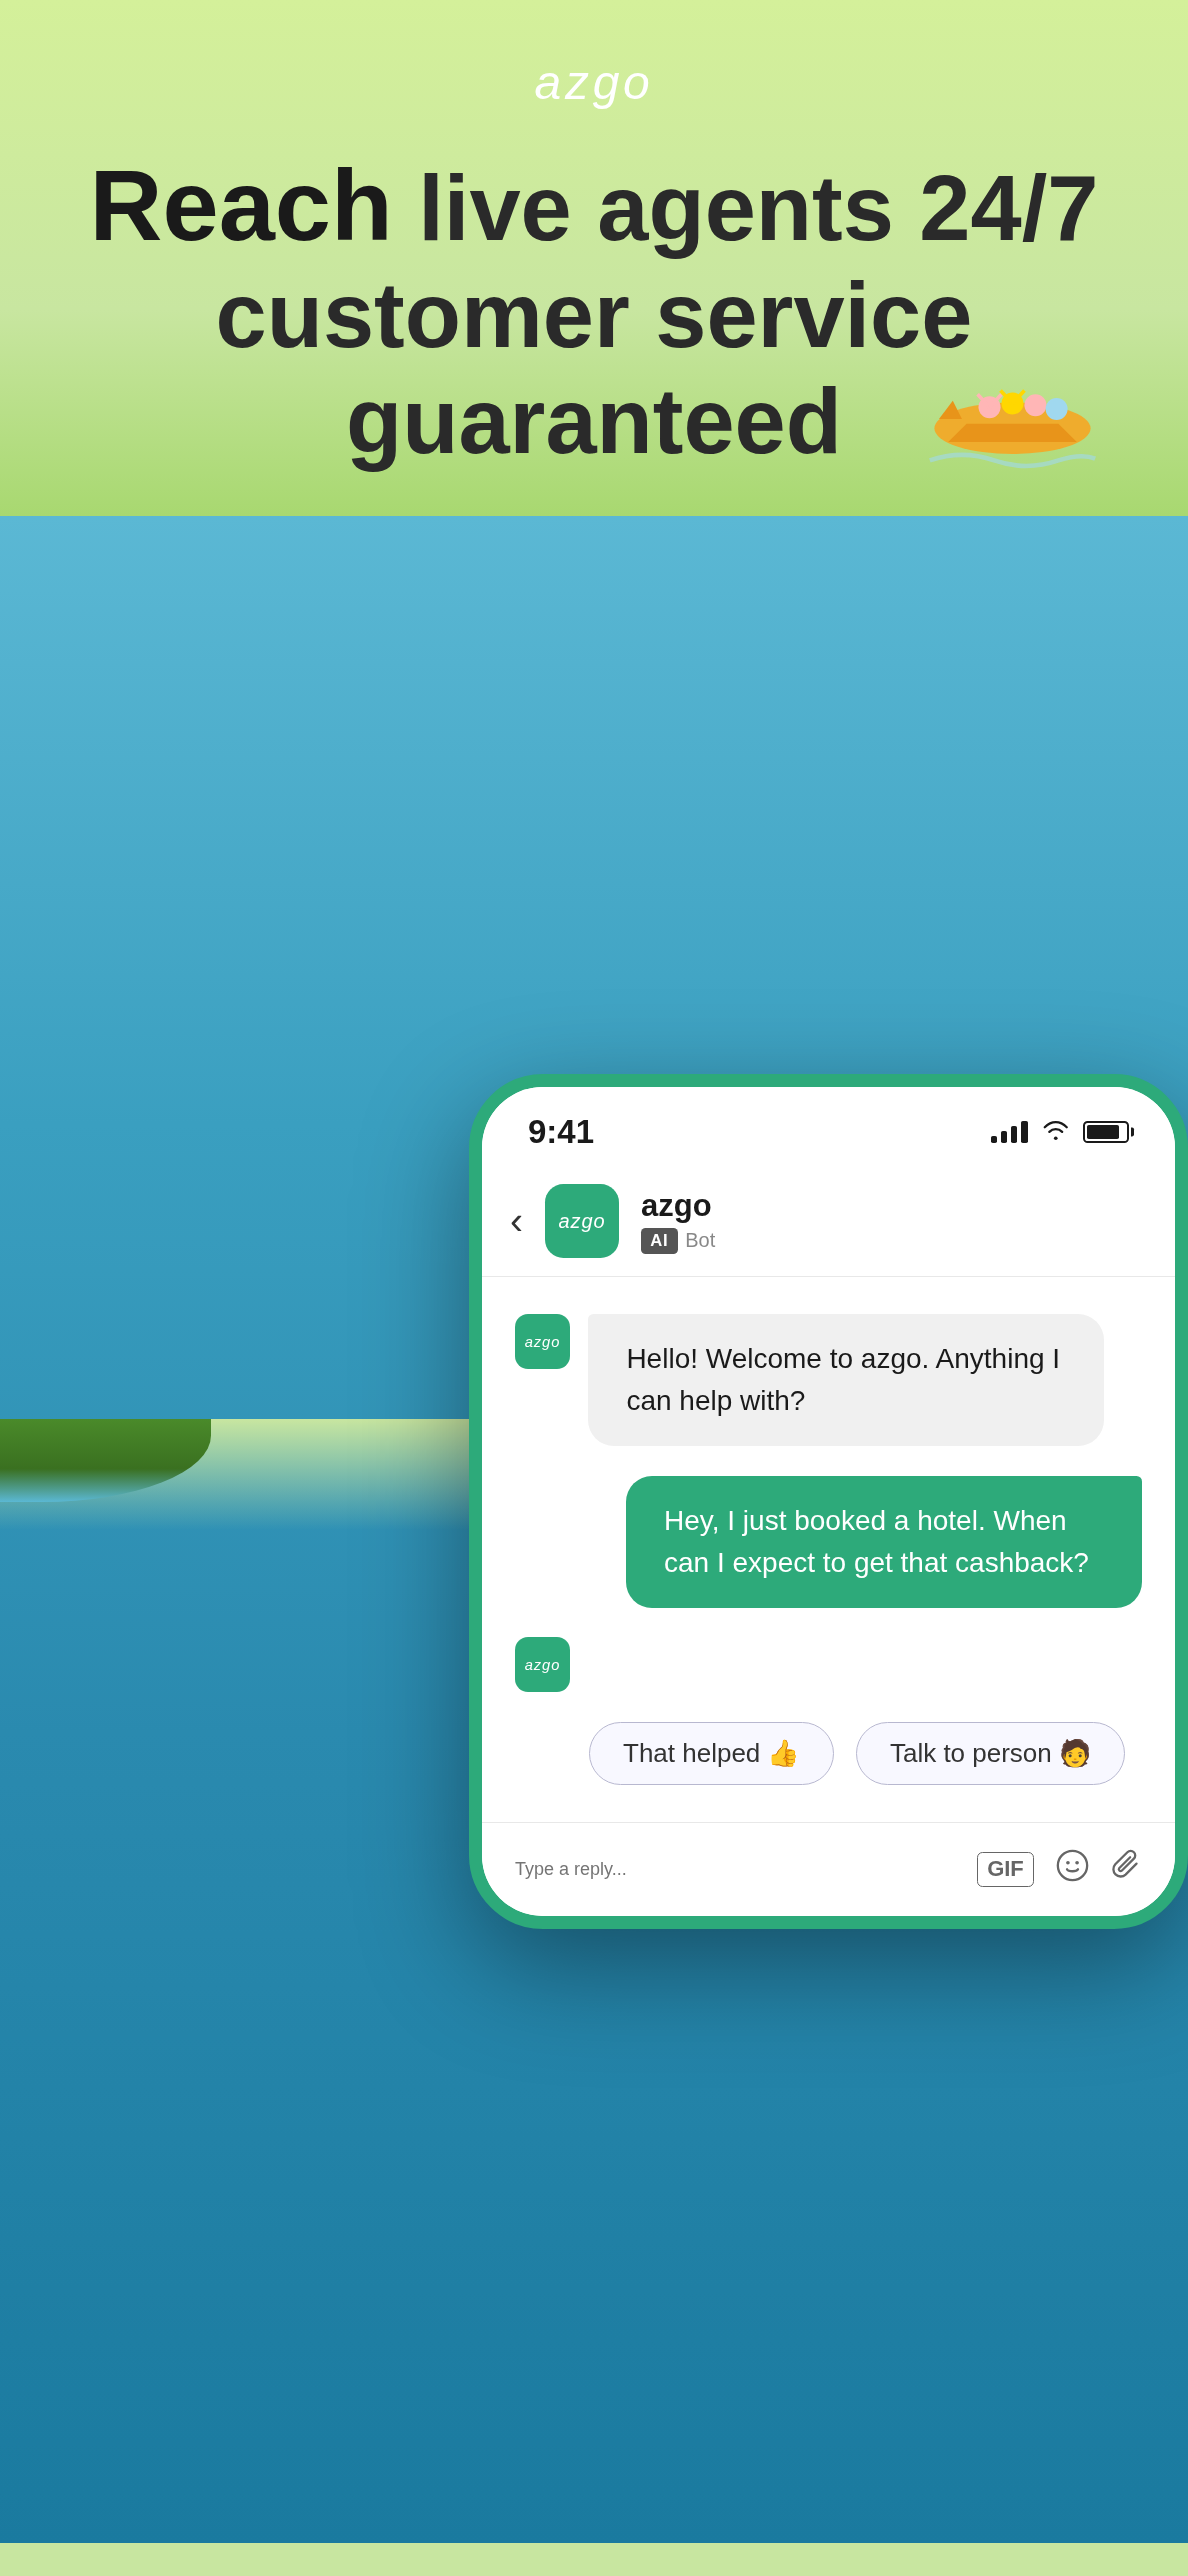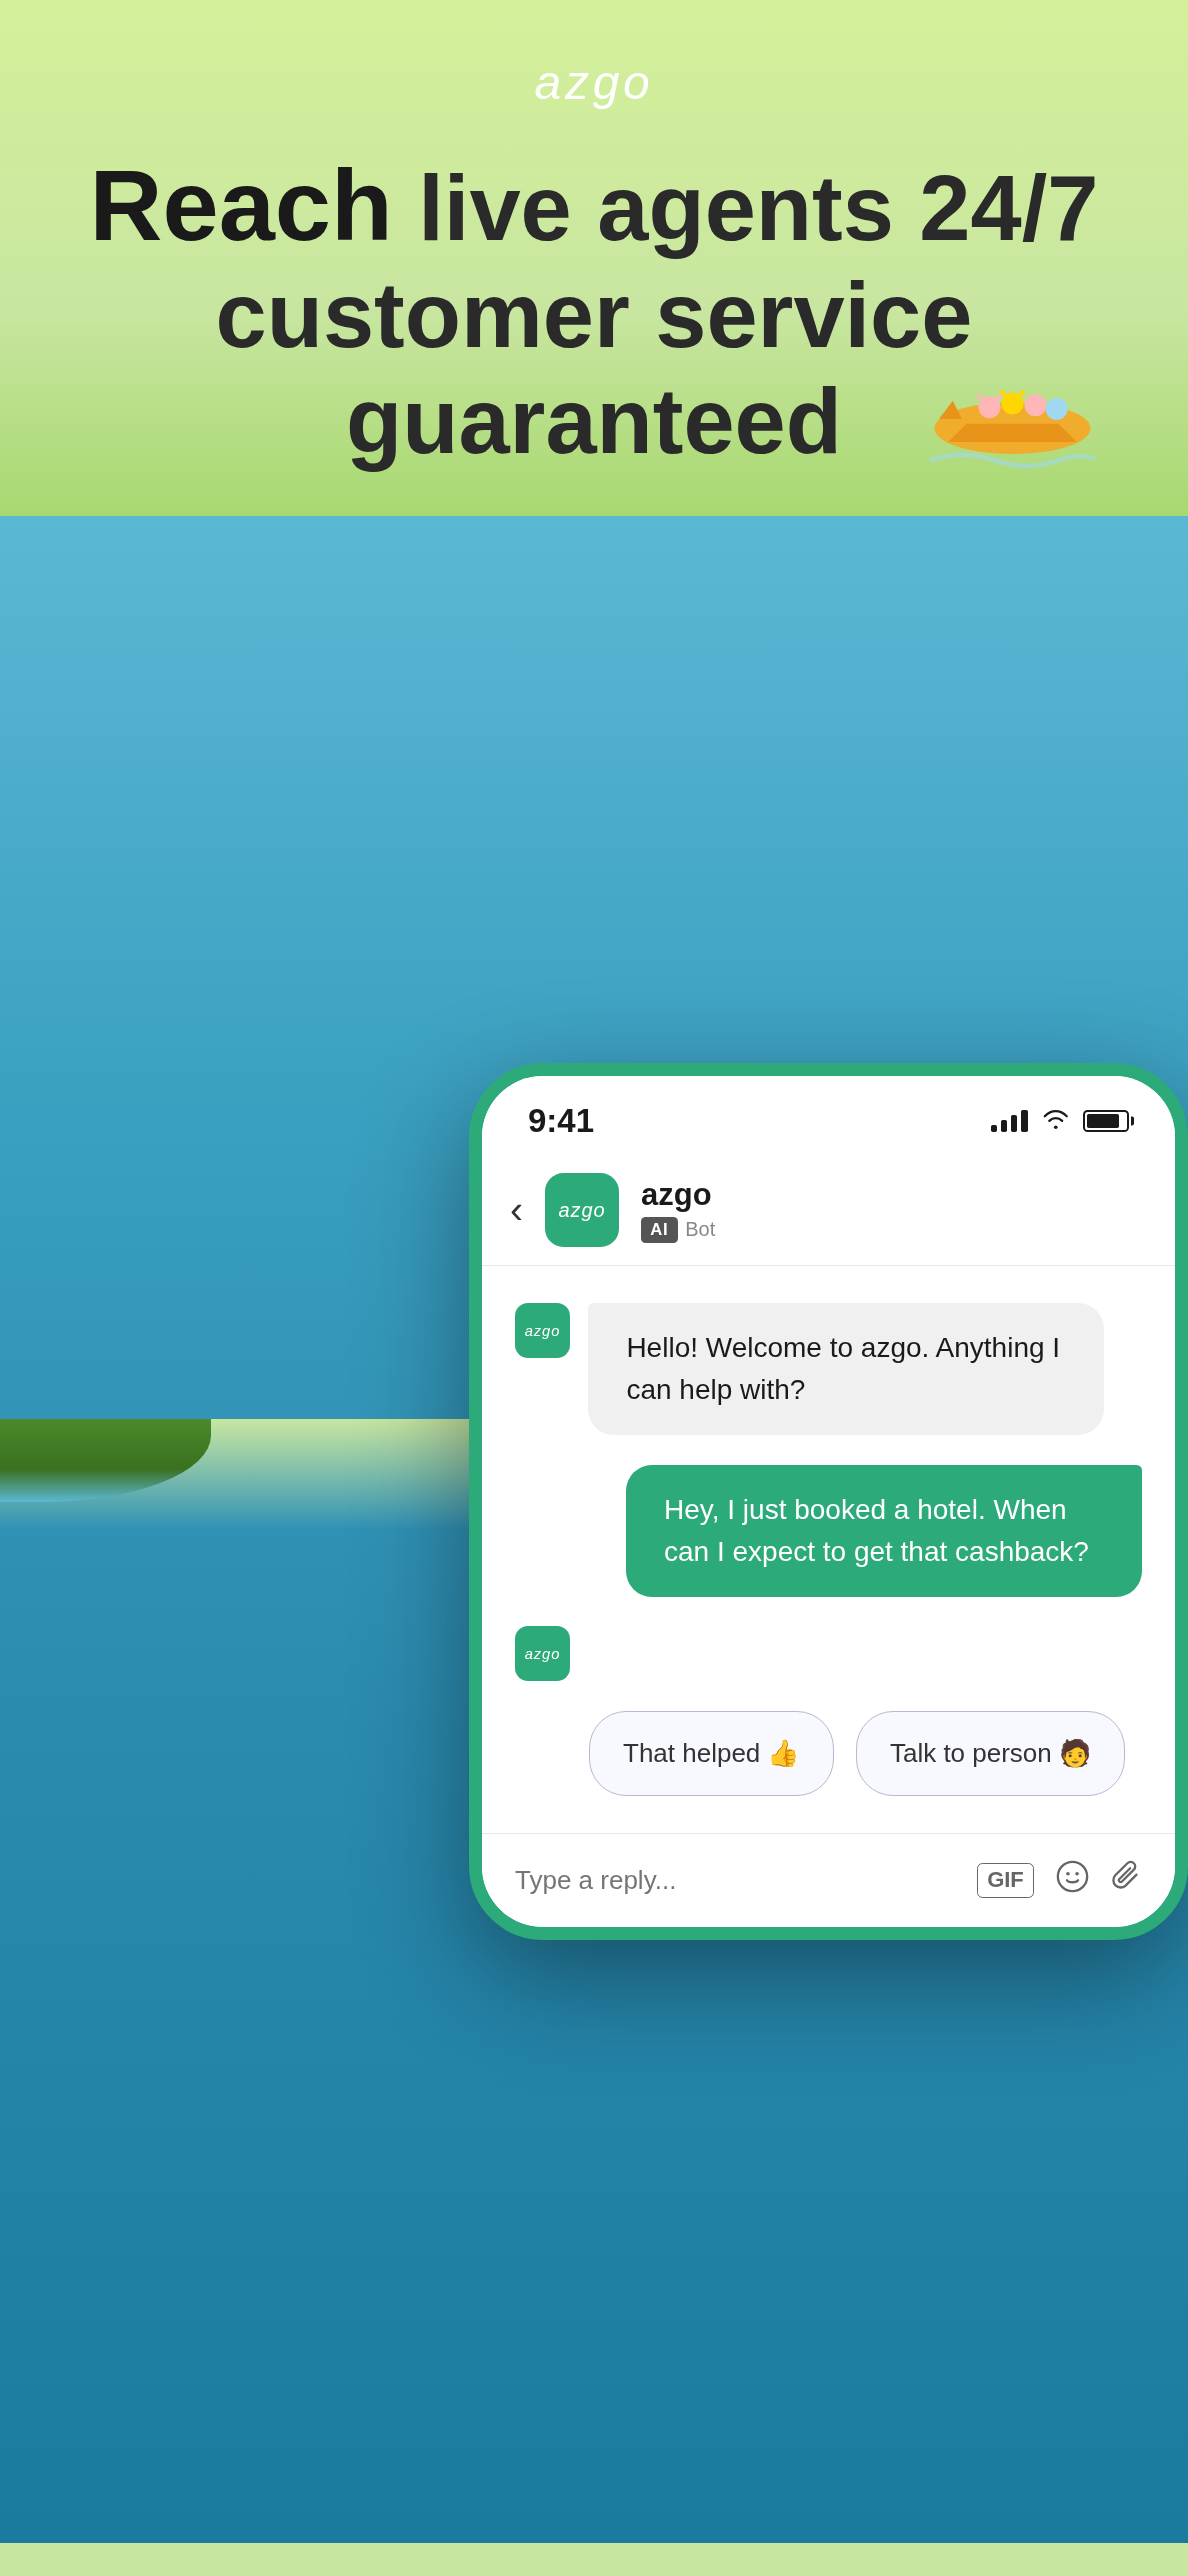--- a/index.html
+++ b/index.html
@@ -326,21 +326,21 @@
 
     
     .action-buttons {
       display: flex;
       gap: 22px;
       flex-wrap: wrap;
       margin-left: 74px;
     }
 
     .action-btn {
-      padding: 26px 33px;
+      padding: 15px 33px;
       border: 1.8px solid #b8b8d0;
       border-radius: 37px;
       background: #f8f8ff;
       font-size: 26px;
       color: #333;
       cursor: pointer;
       display: flex;
       align-items: flex-start;
       gap: 9.2px;
       white-space: nowrap;
@@ -353,21 +353,21 @@
       padding: 26px 33px;
       border-top: 0.9px solid #e8e8e8;
       gap: 18.4px;
       background: white;
     }
 
     .reply-input {
       flex: 1;
       border: none;
       outline: none;
-      font-size: 26px;
+      font-size: 18px;
       color: #999;
       background: transparent;
     }
 
     .reply-actions {
       display: flex;
       align-items: center;
       gap: 22px;
     }
 

